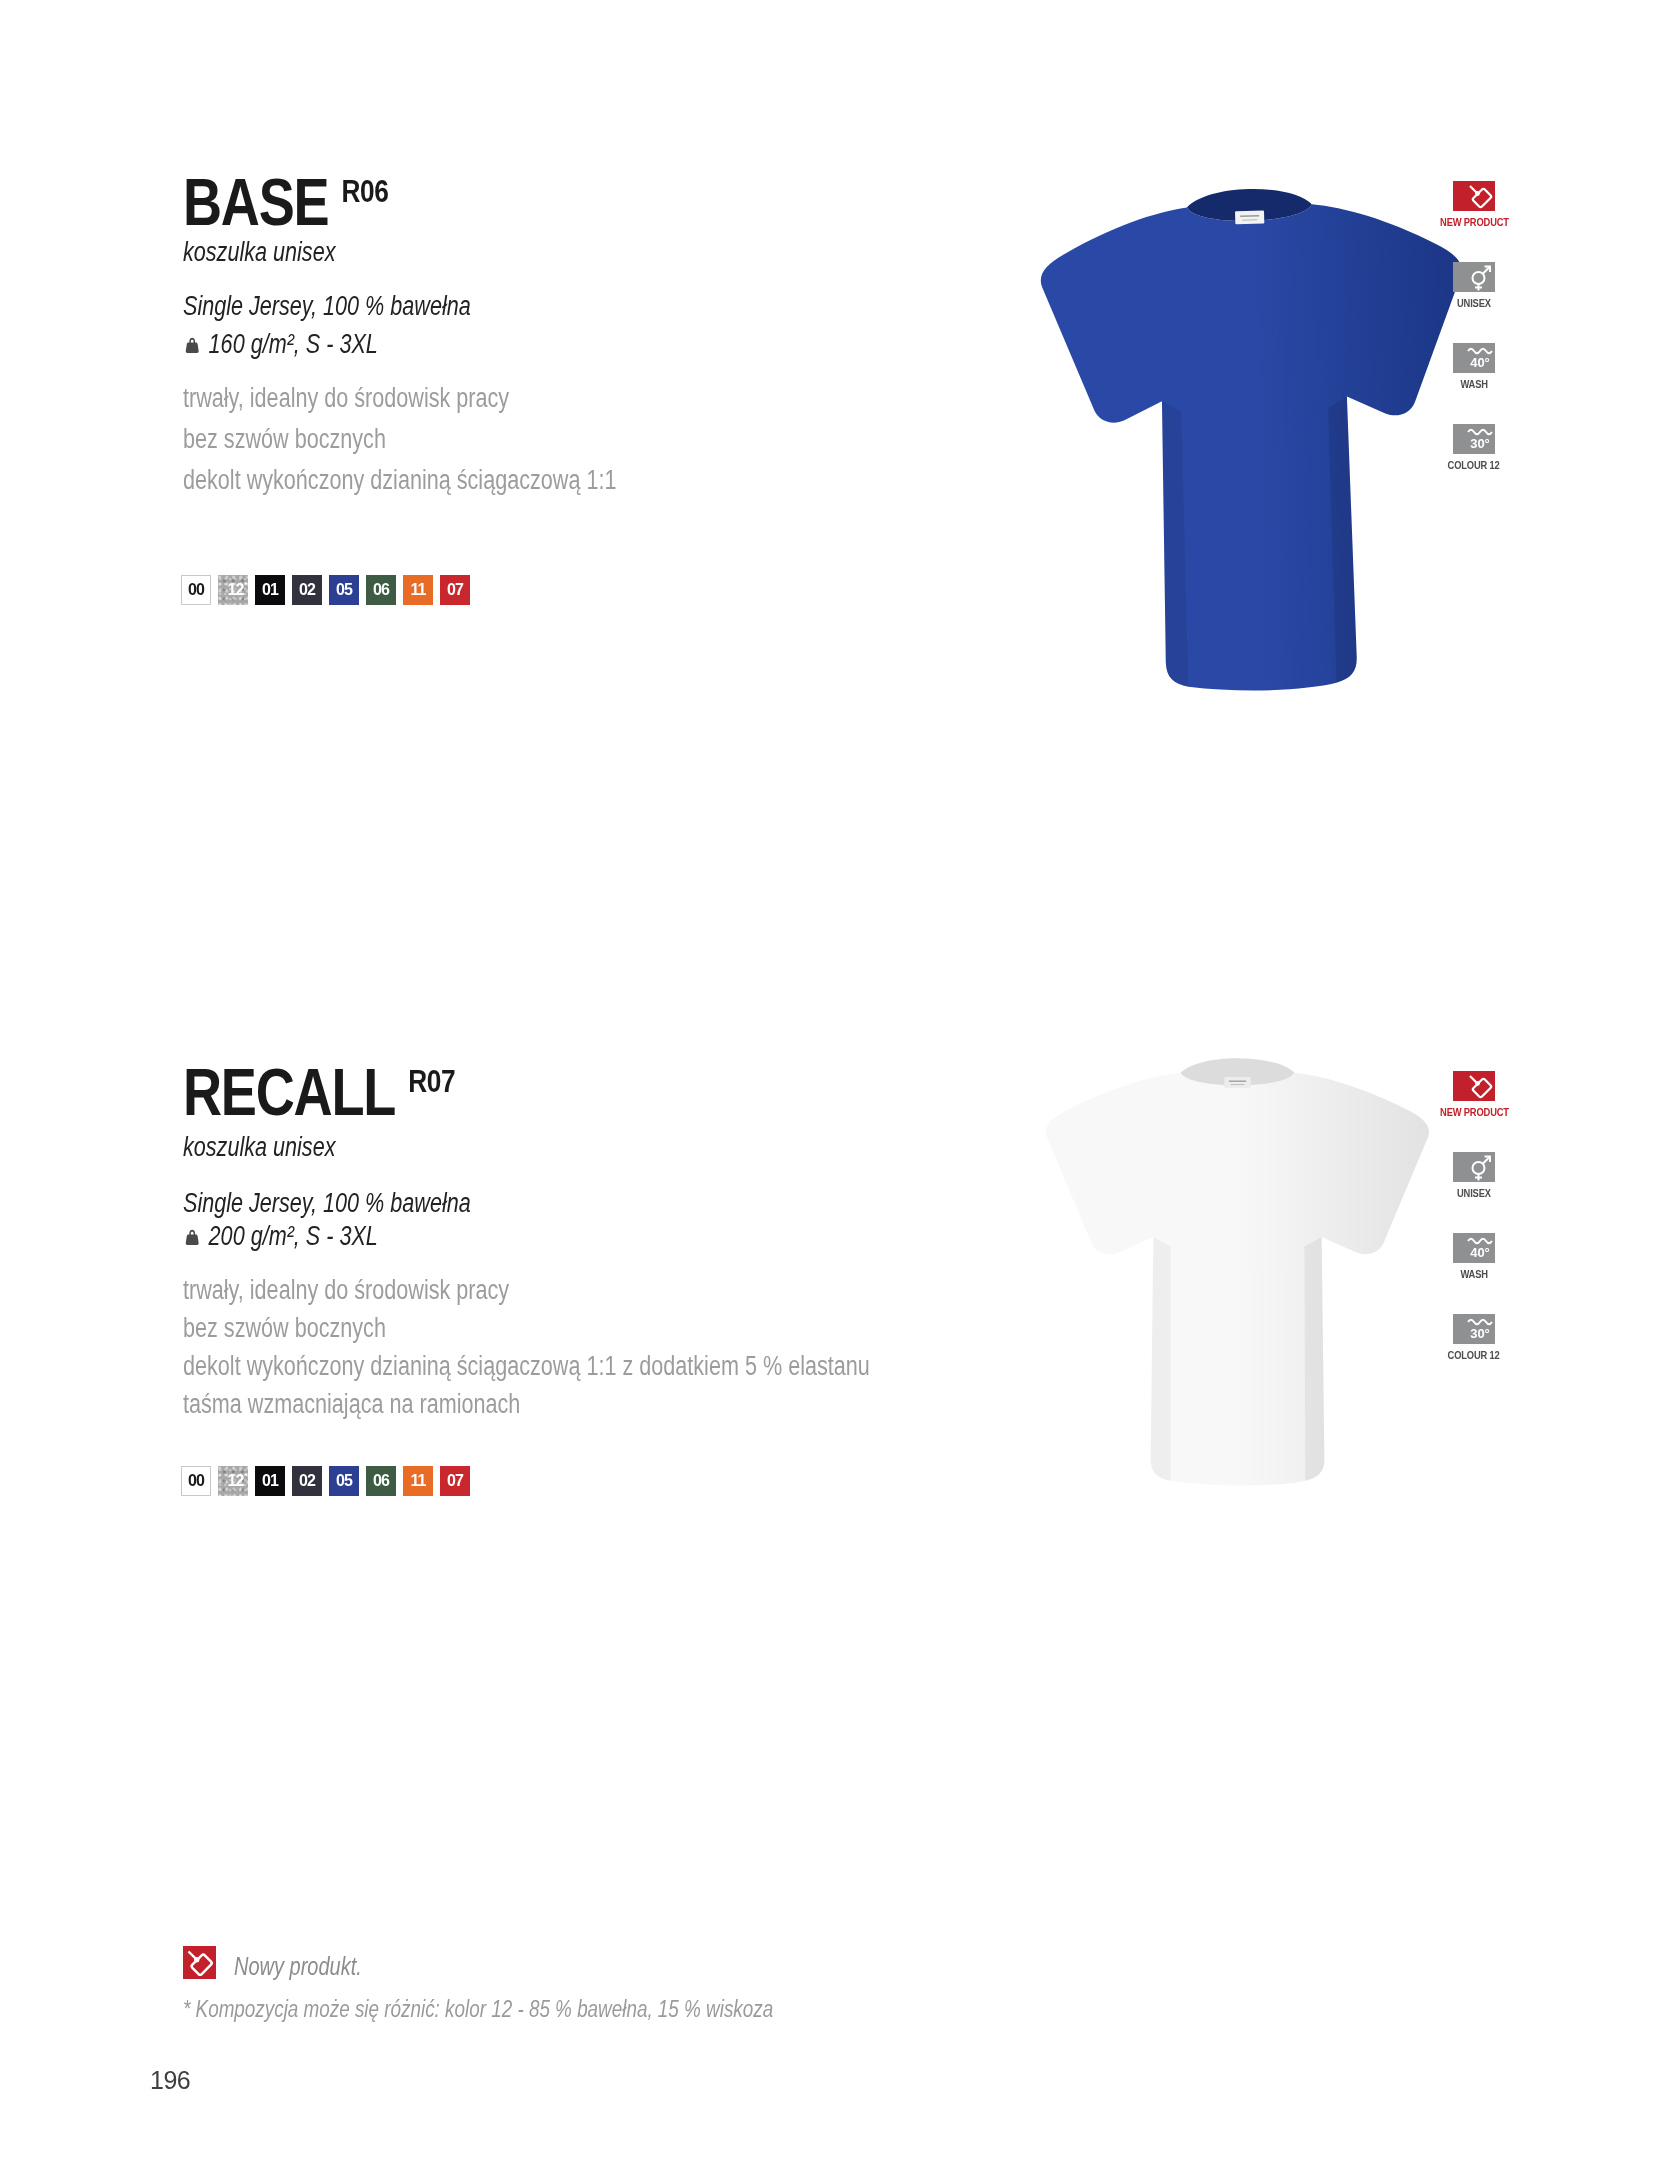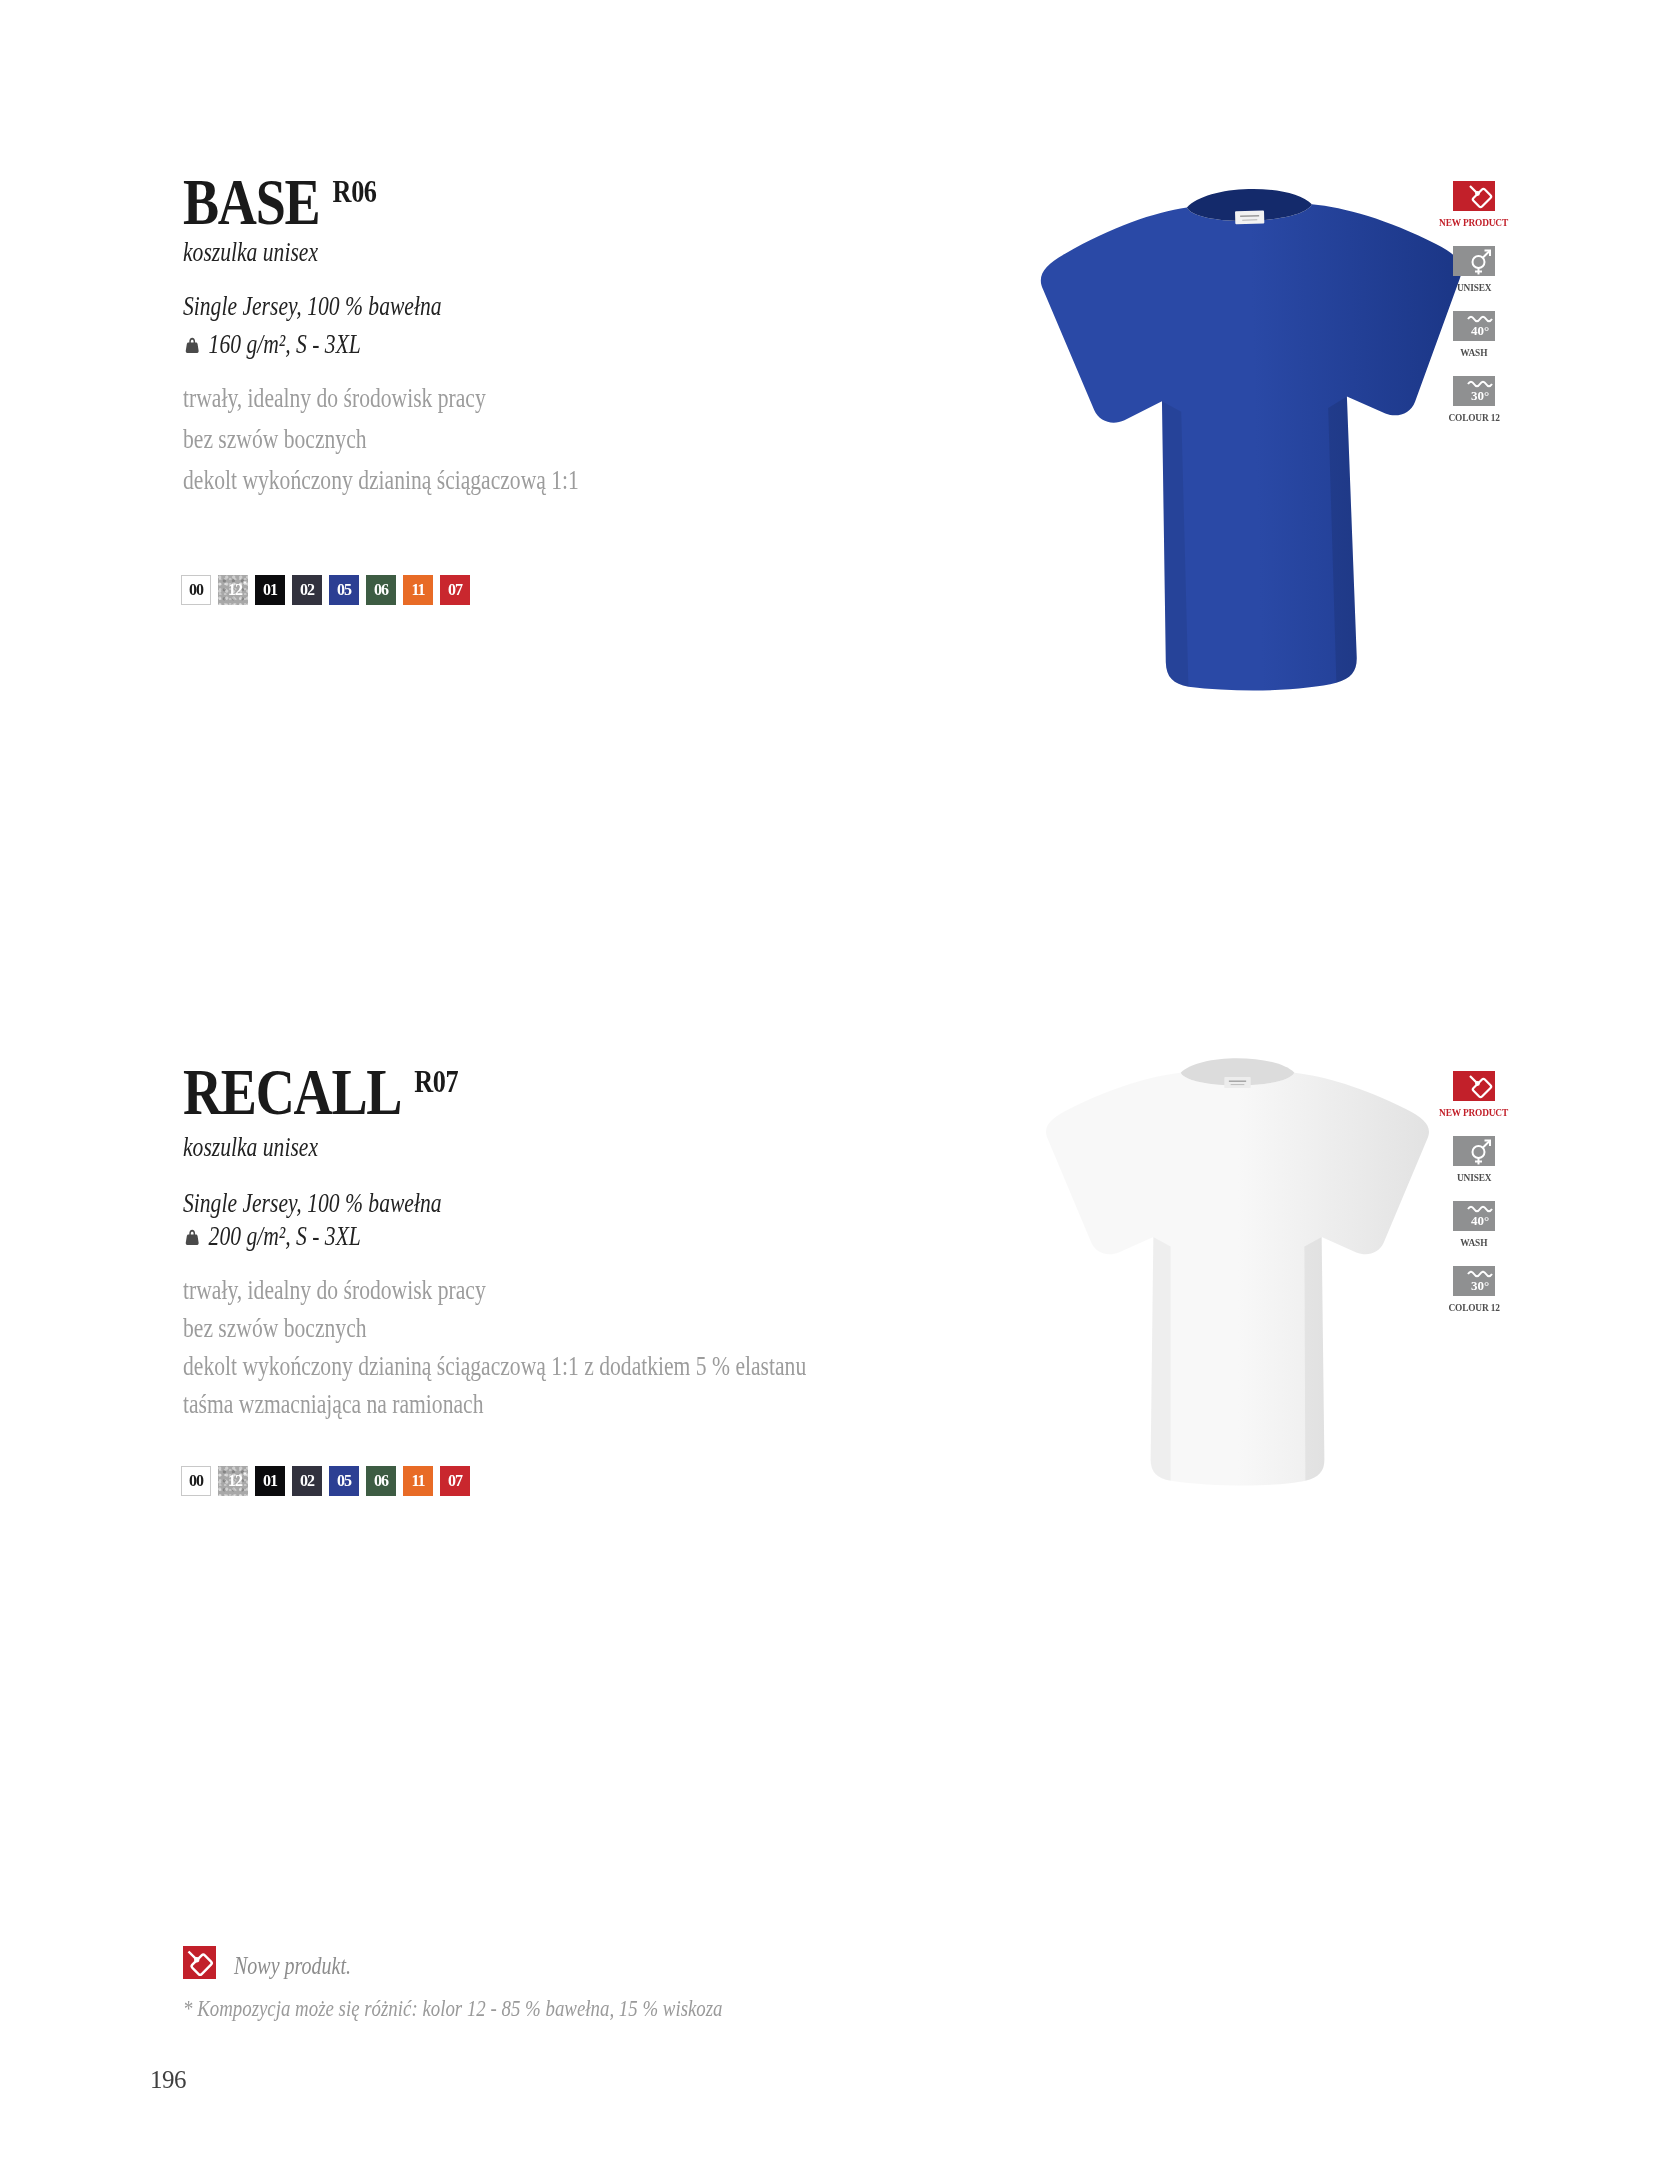--- a/index.html
+++ b/index.html
@@ -1,18 +1,18 @@
 <!DOCTYPE html>
 <html style="--accent: #c2202a; --icon-gray: #8f9091;"><head>
 <meta charset="utf-8">
 <style>
   html,body{margin:0;padding:0;background:#ffffff;}
   .page{
     position:relative;width:1673px;height:2160px;background:#fff;
-    font-family:Liberation Serif, serif;color:#1a1a1a;overflow:hidden;
+    font-family:Liberation Sans, sans-serif;color:#1a1a1a;overflow:hidden;
   }
 
   
   .title-row{
     position:absolute;left:183px;display:flex;align-items:flex-start;gap:16px;
     transform:scaleX(0.82);transform-origin:left top;white-space:nowrap;
   }
   .title{font-size:66px;font-weight:700;letter-spacing:-1.5px;line-height:60px;}
   .title-code{font-size:32px;font-weight:700;letter-spacing:-0.5px;margin-top:1px;}
   .italic-line{
@@ -37,21 +37,21 @@
   .swatch-heather{
     background-image:
       radial-gradient(circle at 25% 30%, rgba(255,255,255,.45) 0 1.2px, transparent 2px),
       radial-gradient(circle at 70% 65%, rgba(80,80,80,.4) 0 1.2px, transparent 2px),
       radial-gradient(circle at 45% 85%, rgba(255,255,255,.35) 0 1px, transparent 1.6px);
     background-size:7px 7px,9px 9px,5px 5px;
     padding-left:8px;
   }
 
   
-  .icon-col{position:absolute;left:1406px;width:136px;display:flex;flex-direction:column;align-items:center;gap:18px;z-index:3;}
+  .icon-col{position:absolute;left:1406px;width:136px;display:flex;flex-direction:column;align-items:center;gap:34px;z-index:3;}
   .badge{display:flex;flex-direction:column;align-items:center;}
   .badge-square{width:30px;height:30px;background:var(--icon-gray);display:flex;align-items:center;justify-content:center;padding-left:12px;}
   .badge-red{background:var(--accent);}
   .badge-label{
     margin-top:5px;font-size:11px;font-weight:700;color:#4d4d4d;letter-spacing:-0.2px;
     transform:scaleX(0.85);white-space:nowrap;
   }
   .badge-label-red{color:var(--accent);}
 
   

